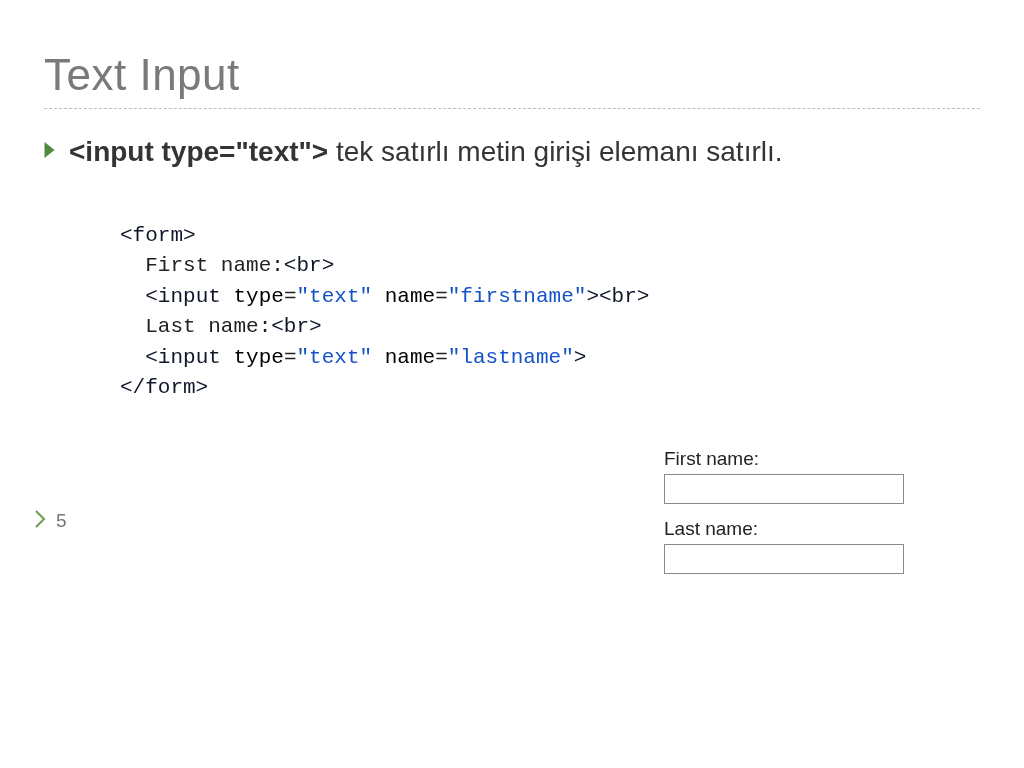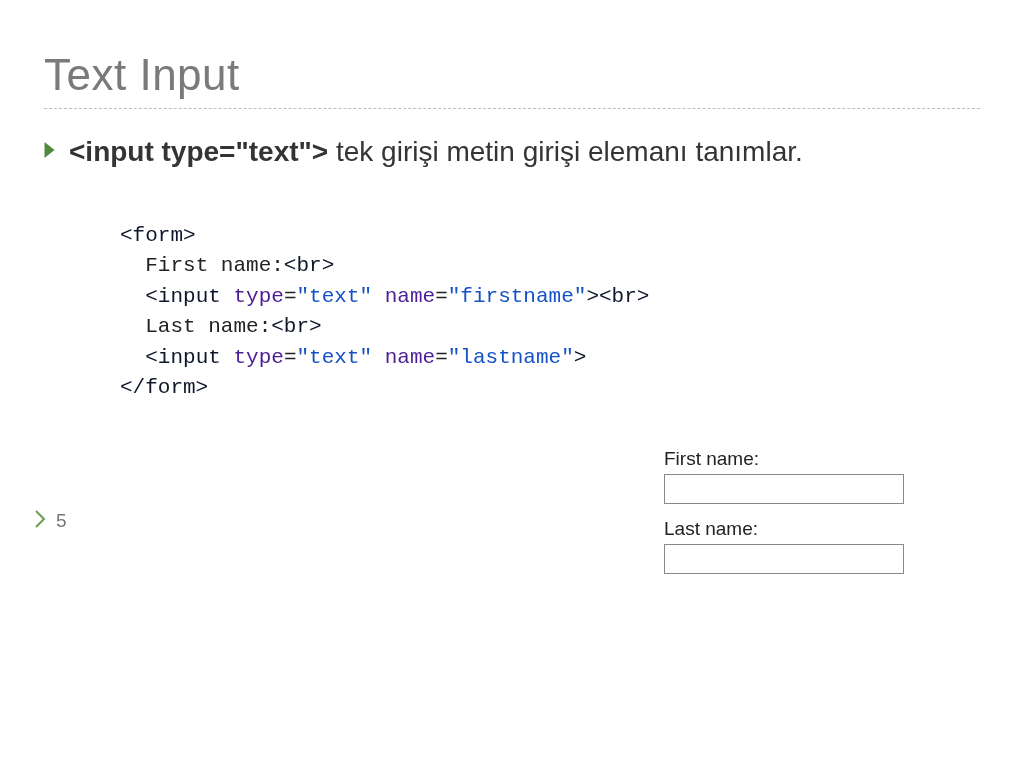--- a/index.html
+++ b/index.html
@@ -48,21 +48,21 @@
 
   .code-block {
     margin: 50px 0 0 76px;
     font-family: Consolas, "Courier New", monospace;
     font-size: 21px;
     line-height: 1.45;
     color: #222;
     white-space: pre;
   }
   .code-block .tag { color: #0f172a; }
-  .code-block .attr { color: #4c1d95; }
+  .code-block .attr { color: #000000; }
   .code-block .val { color: #1452c7; }
 
   .form-demo {
     position: absolute;
     right: 120px;
     top: 448px;
     font-family: Arial, sans-serif;
     font-size: 19px;
     color: #222;
   }
@@ -102,21 +102,21 @@
   <h1 class="title">Text Input</h1>
   <hr class="rule">
 
   <div class="bullet-line">
     <span class="bullet-icon">
       <svg width="11" height="16" viewBox="0 0 10 16">
           <polygon points="0,0 10,8 0,16" fill="#508a3e"></polygon>
         </svg>
     </span>
     <span class="bullet-text">
-      <b>&lt;input type="text"&gt;</b><span> tek girişi metin girişi elemanı tanımlar.</span>
+      <b>&lt;input type="text"&gt;</b><span> tek satırlı metin girişi elemanı satırlı.</span>
     </span>
   </div>
 
   <div class="code-block"><span class="tag">&lt;form&gt;</span>
   <span>First name:</span><span class="tag">&lt;br&gt;</span>
   <span class="tag">&lt;input</span> <span class="attr">type</span>=<span class="val">"text"</span> <span class="attr">name</span>=<span class="val">"firstname"</span><span class="tag">&gt;</span><span class="tag">&lt;br&gt;</span>
   <span>Last name:</span><span class="tag">&lt;br&gt;</span>
   <span class="tag">&lt;input</span> <span class="attr">type</span>=<span class="val">"text"</span> <span class="attr">name</span>=<span class="val">"lastname"</span><span class="tag">&gt;</span>
 <span class="tag">&lt;/form&gt;</span></div>
 

